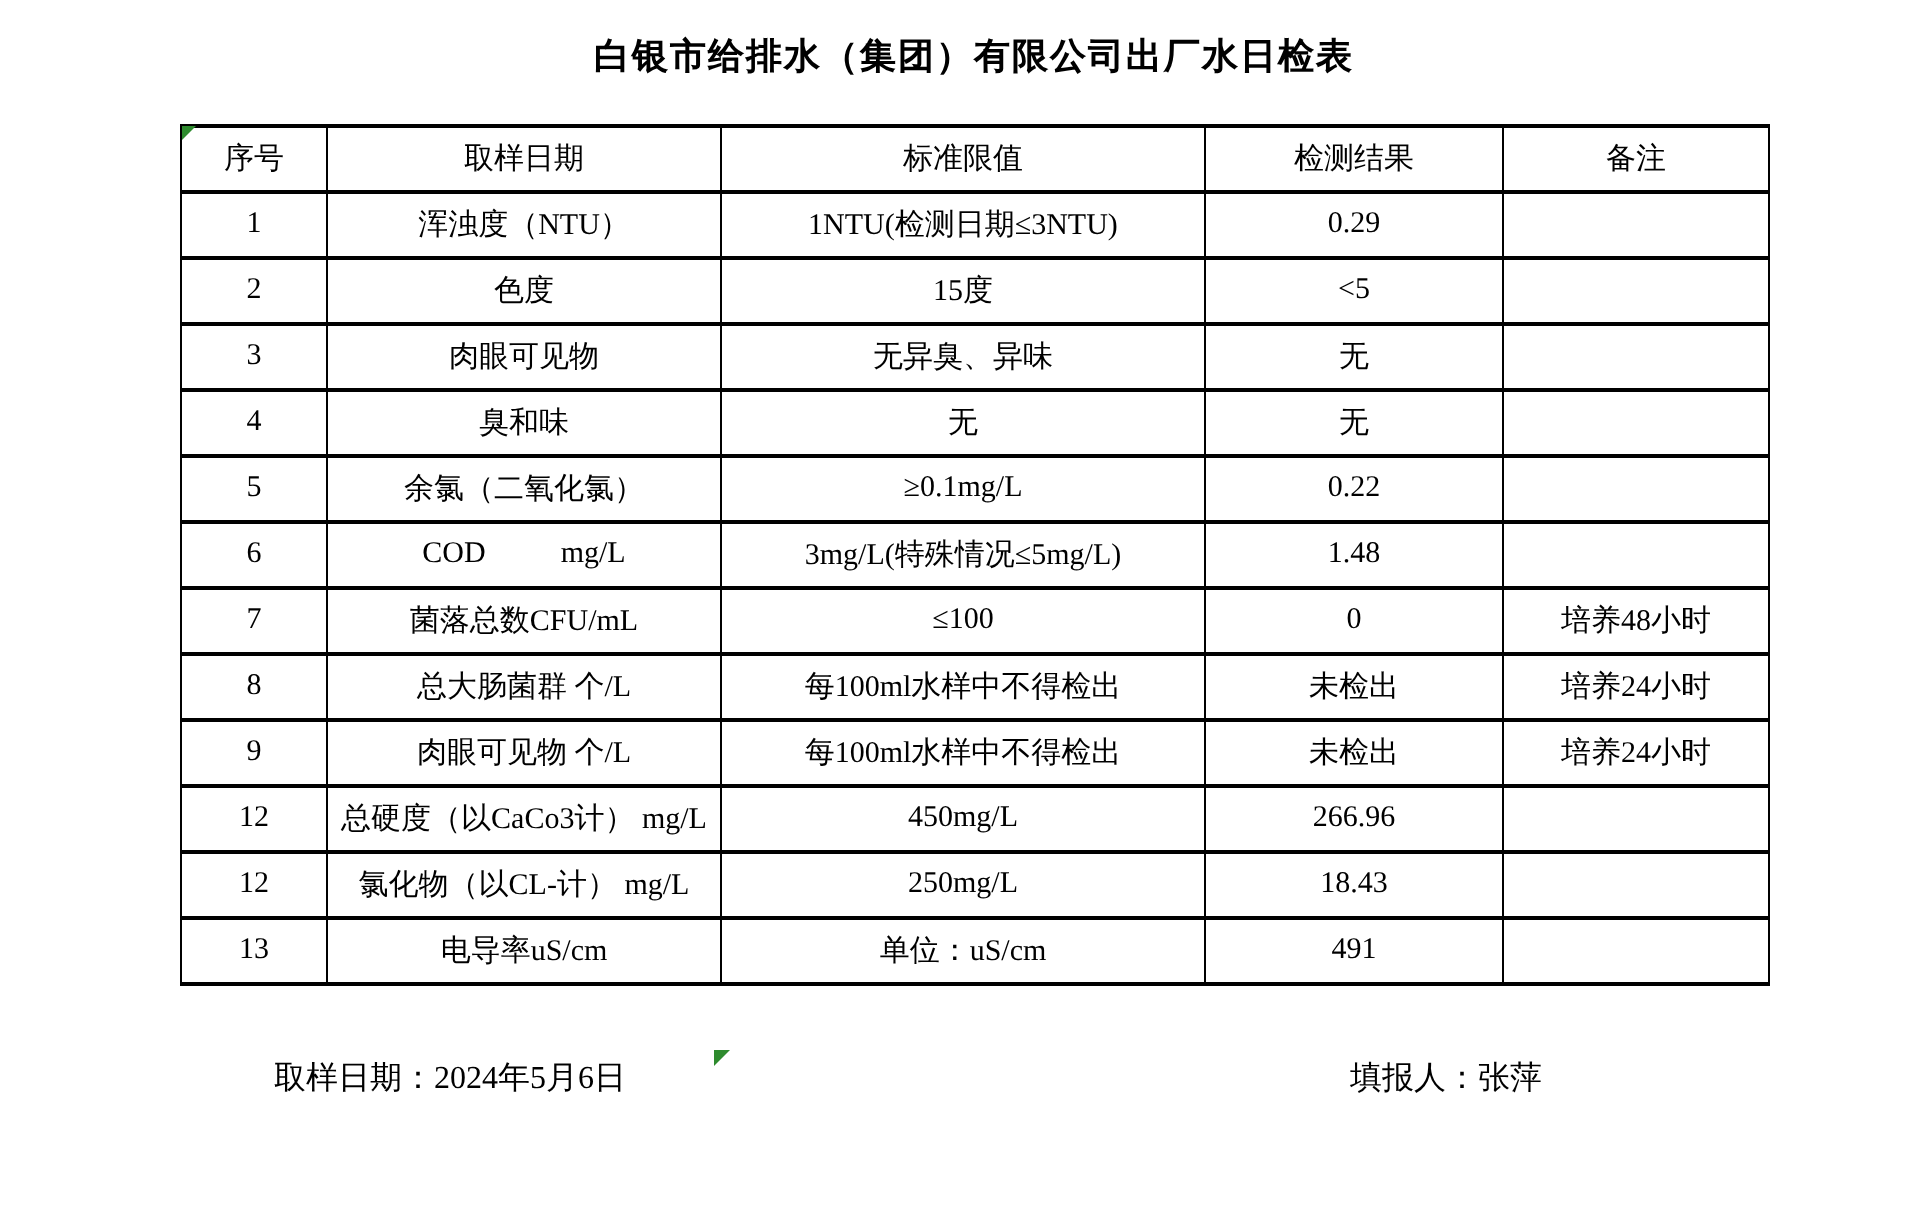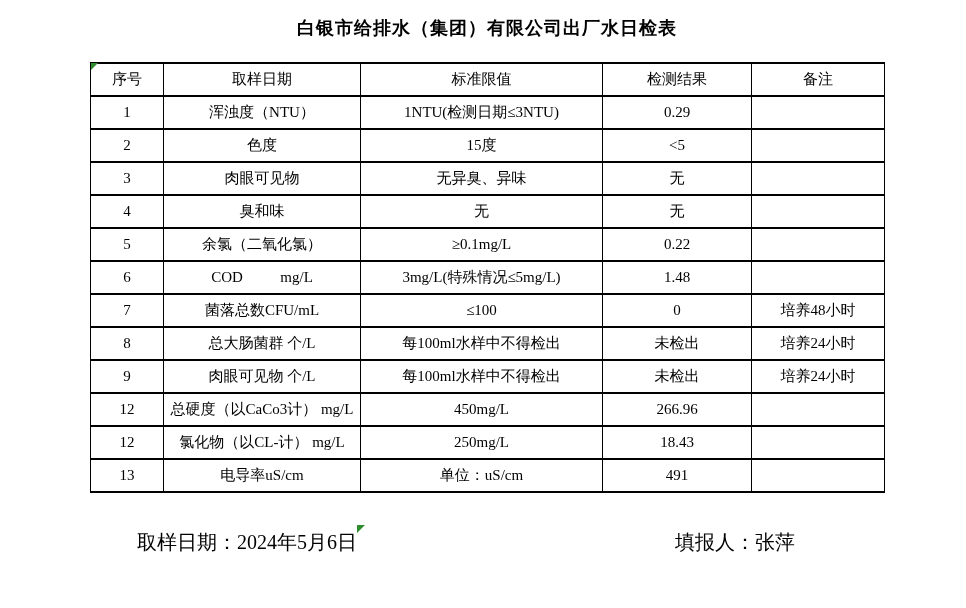--- a/index.html
+++ b/index.html
@@ -59,21 +59,21 @@
     border-right: 7px solid transparent;
   }
   .tri-top-left { left: 91px; top: 63px; }
   .tri-bottom-mid { left: 357px; top: 525px; border-top-width: 8px; border-right-width: 8px; }
   .footer-line {
     position: absolute;
     left: 90px;
     top: 529px;
     width: 794px;
     height: 22px;
-    font-size: 20px;
+    font-size: 16px;
   }
   .footer-line span { position: absolute; top: 0; white-space: pre; }
   .footer-sampling { left: 47px; }
   .footer-testdate { left: 347px; }
   .footer-reporter { left: 585px; }
 </style>
 </head>
 <body>
 
 <div class="page-title">白银市给排水（集团）有限公司出厂水日检表</div>

